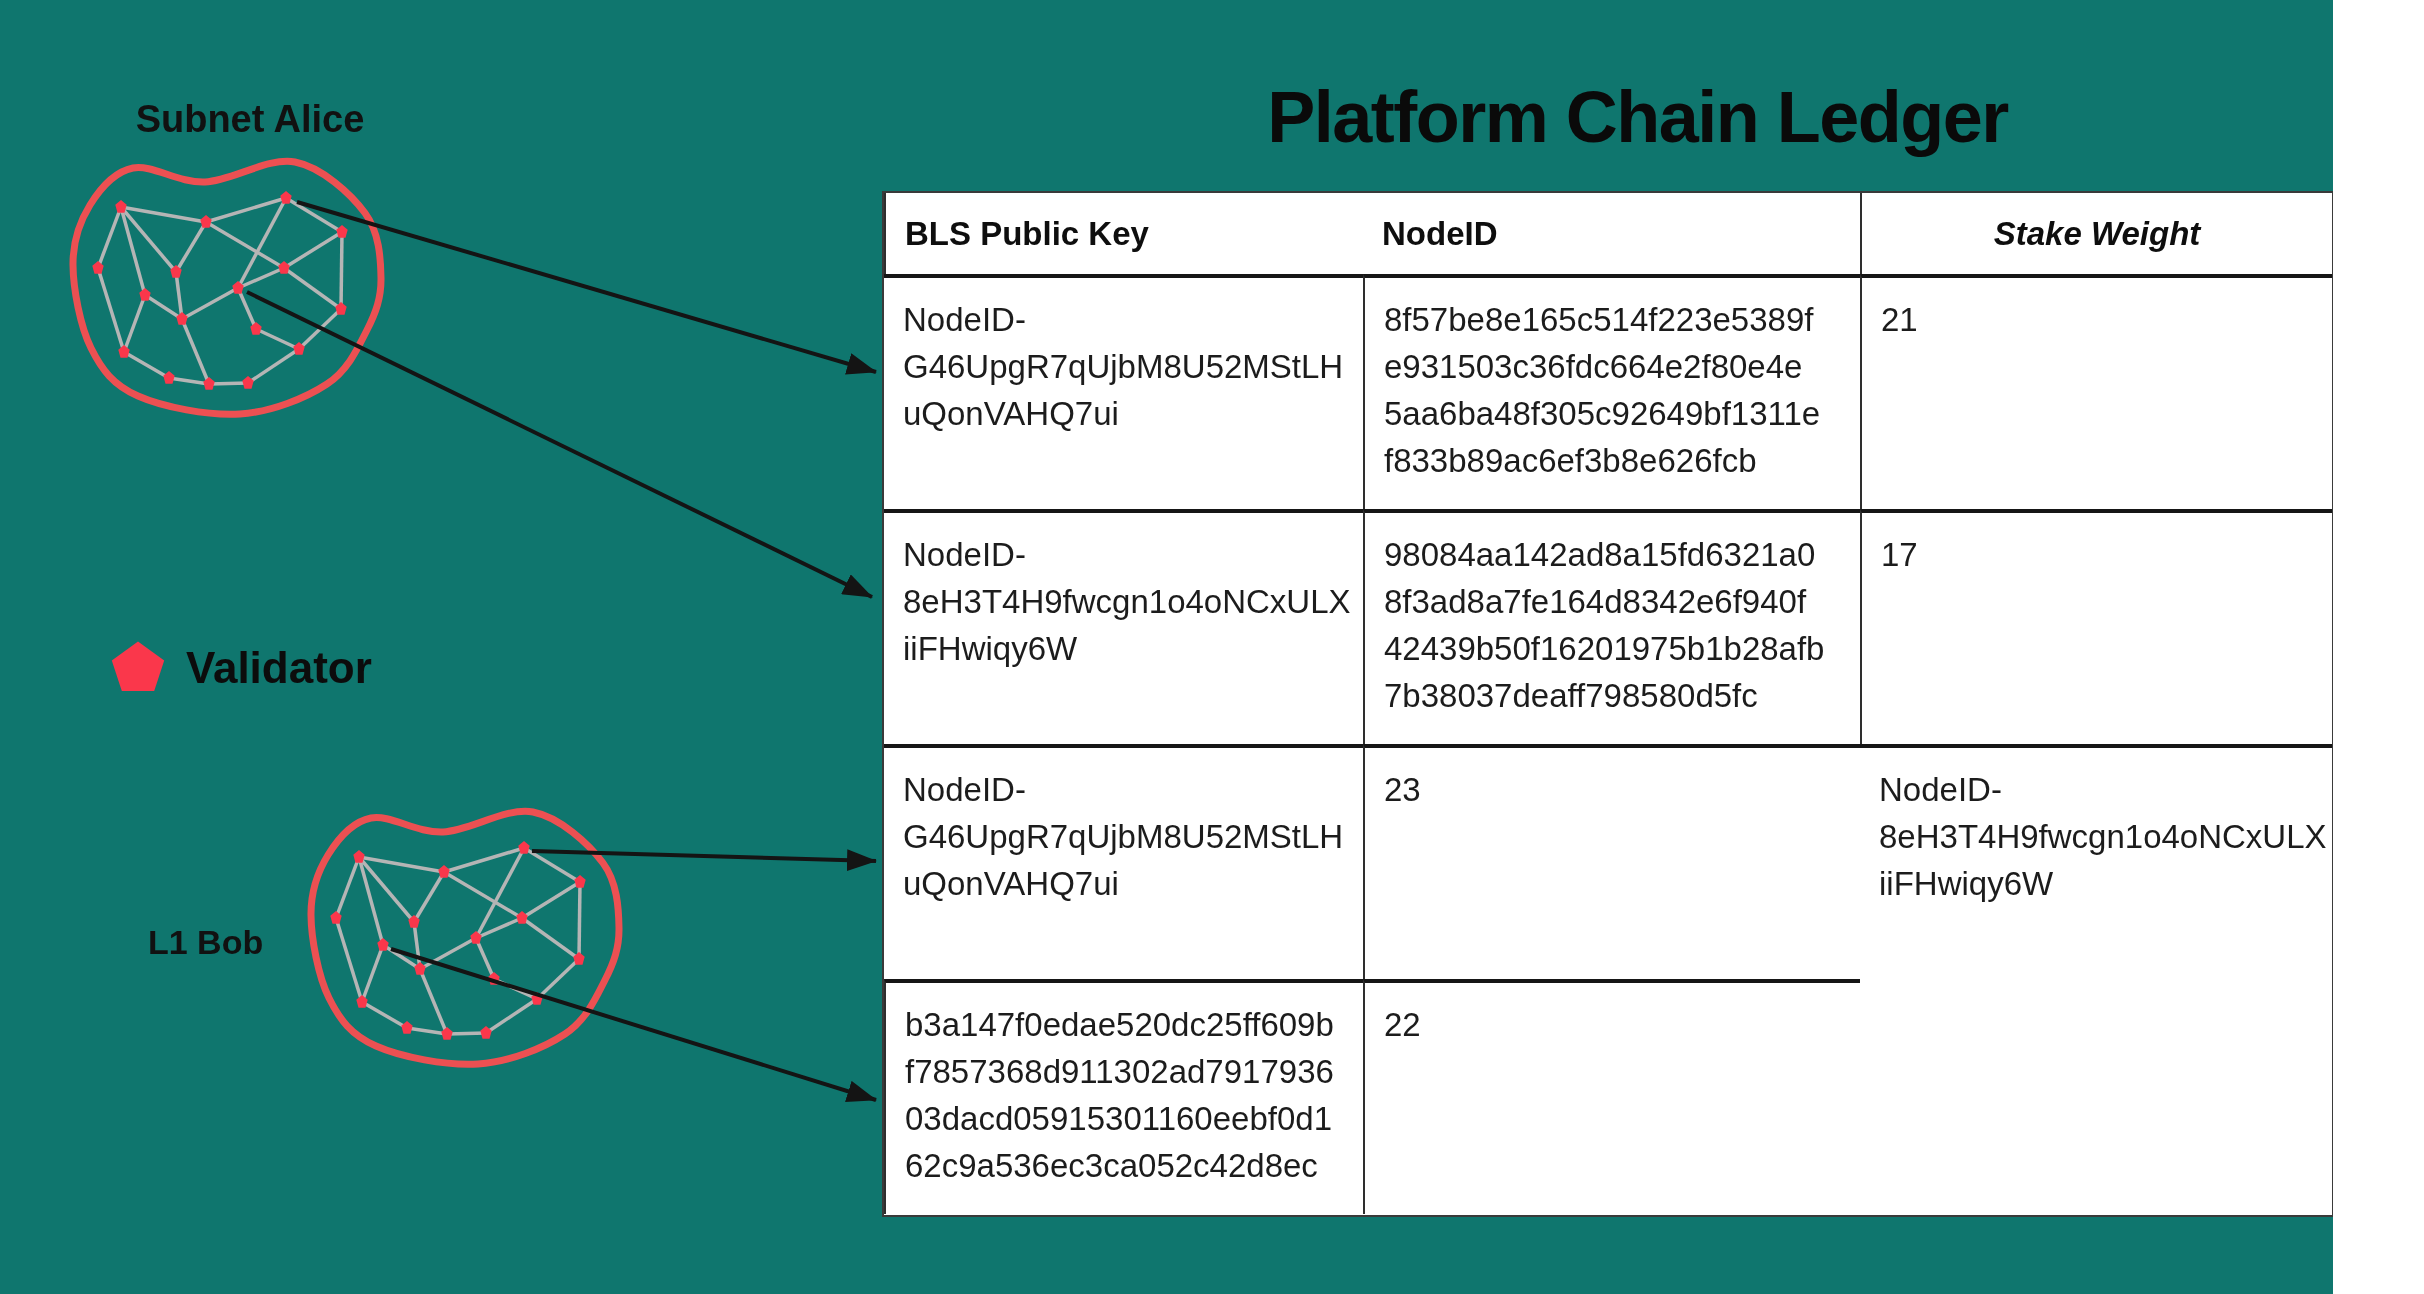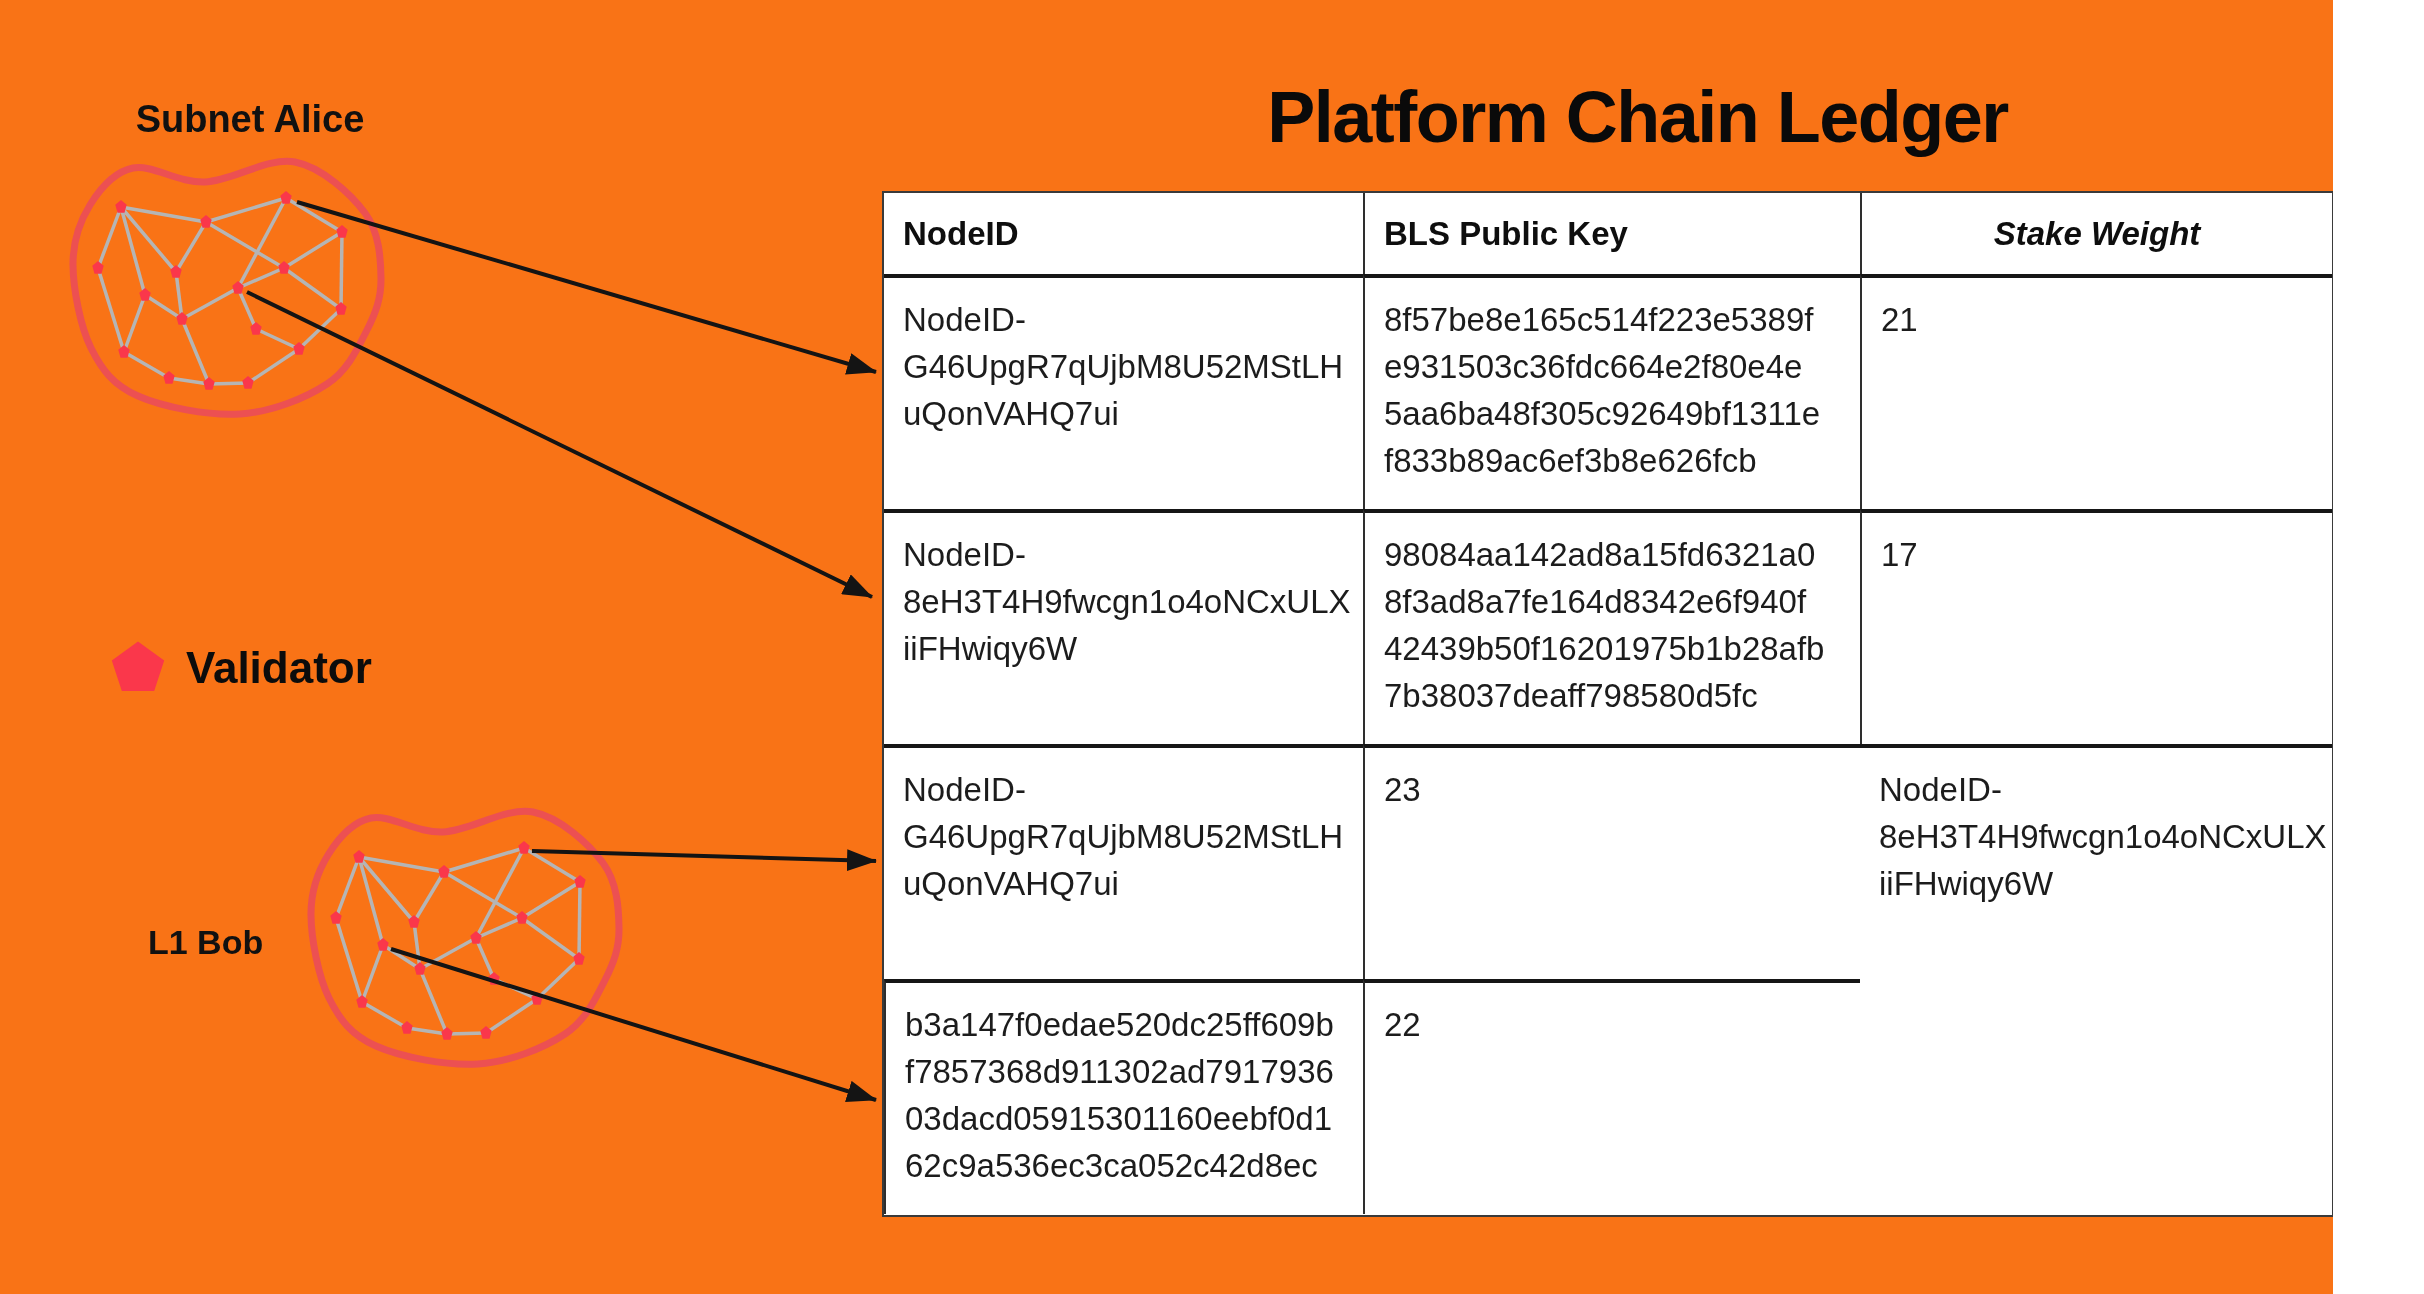--- a/index.html
+++ b/index.html
@@ -6,21 +6,21 @@
     --red:#fa374b;
     --blob-red:#ec5052;
     --edge-gray:#b5b5b5;
     --arrow-black:#141414;
     --ink:#161616;
   }
   html,body{margin:0;padding:0;background:#ffffff;}
   .canvas{
     position:relative;
     width:2333px;height:1294px;
-    background:#f97316;
+    background:#0f766e;
     font-family:"Liberation Sans","DejaVu Sans",sans-serif;
     color:var(--ink);
     overflow:hidden;
   }
   .svg-layer{position:absolute;left:0;top:0;width:2424px;height:1294px;}
 
   .page-title{
     position:absolute;left:900px;top:78px;width:1475px;
     text-align:center;
     font-size:72px;font-weight:700;letter-spacing:-1.5px;
@@ -188,22 +188,22 @@
     </svg>
     <span class="legend-text">Validator</span>
   </div>
 
   <div class="l1-bob-label">L1 Bob</div>
 
   <div class="page-title">Platform Chain Ledger</div>
 
   <div class="ledger-table">
 
+    <div class="cell head col2">BLS Public Key</div>
     <div class="cell head col1">NodeID</div>
-    <div class="cell head col2">BLS Public Key</div>
     <div class="cell head col3 center">Stake Weight</div>
 
     <div class="cell body col1">
       <div class="mono-line">NodeID-</div>
       <div class="mono-line">G46UpgR7qUjbM8U52MStLH</div>
       <div class="mono-line">uQonVAHQ7ui</div>
     </div>
     <div class="cell body col2">
       <div class="mono-line">8f57be8e165c514f223e5389f</div>
       <div class="mono-line">e931503c36fdc664e2f80e4e</div>

